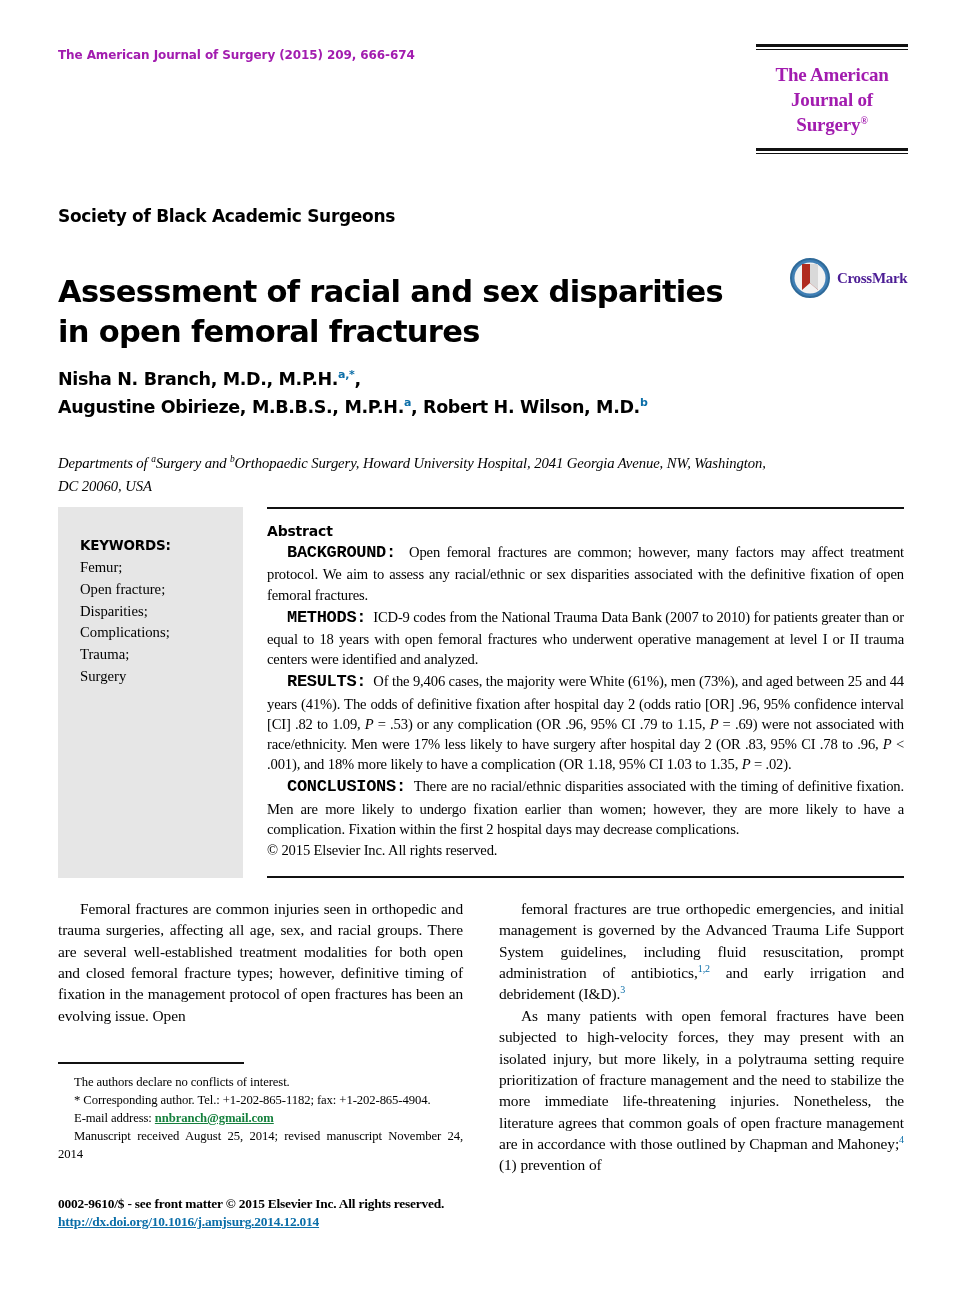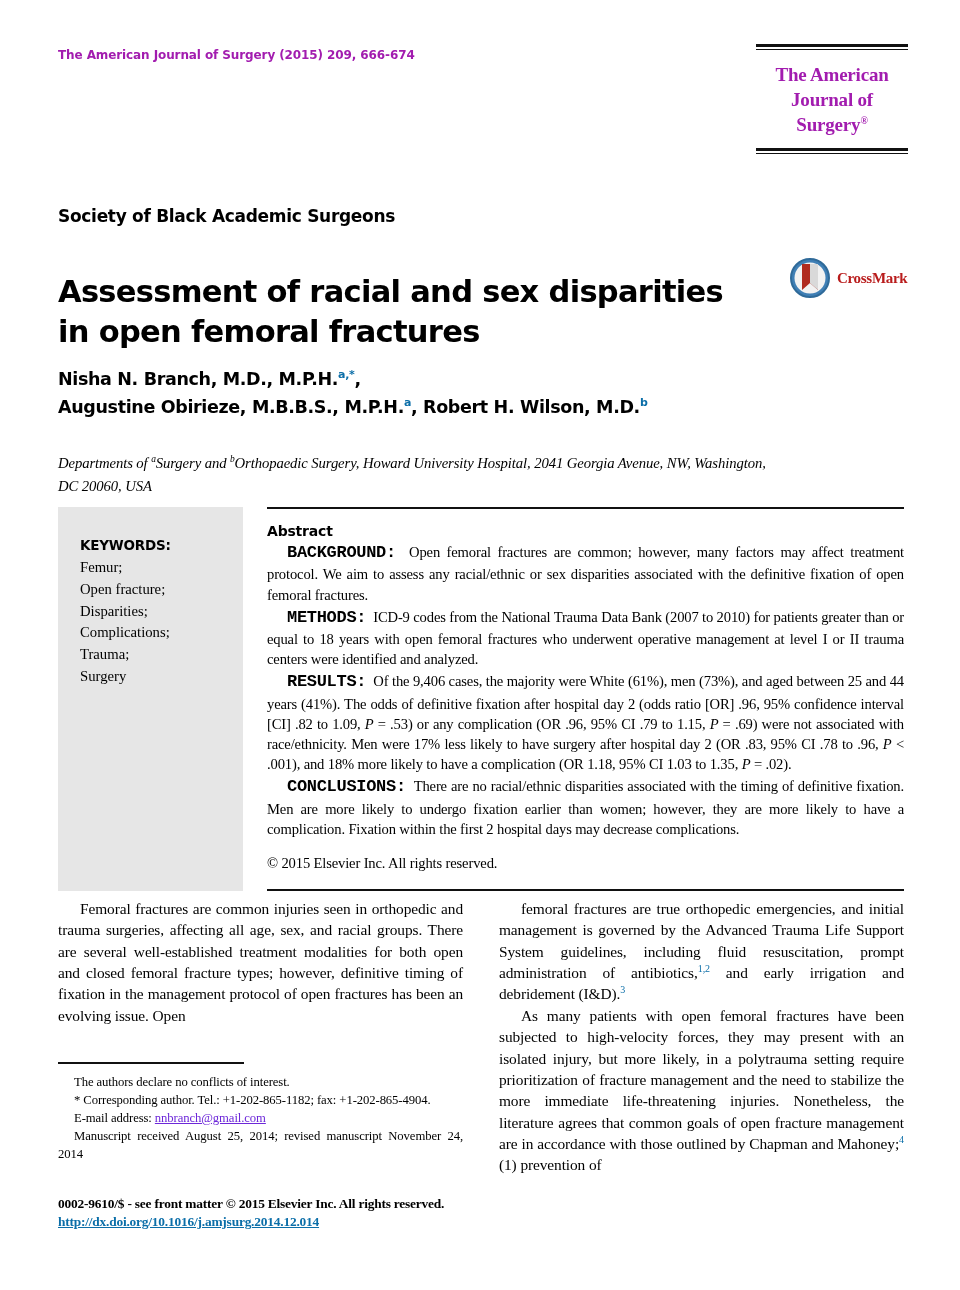--- a/index.html
+++ b/index.html
@@ -89,21 +89,21 @@
     top: 258px;
     display: flex;
     align-items: center;
     gap: 7px;
   }
   .crossmark-label {
     font-family: "Liberation Serif", serif;
     font-weight: bold;
     font-size: 15px;
     letter-spacing: -0.3px;
-    color: #b91c1c;
+    color: #4c1d95;
   }
 
   
   .authors {
     position: absolute;
     left: 58px;
     top: 366px;
     width: 720px;
     font-family: "DejaVu Sans", sans-serif;
     font-weight: bold;
@@ -196,21 +196,21 @@
     font-weight: bold;
     font-size: 17px;
     letter-spacing: -0.3px;
   }
   .abs-para i { font-style: italic; }
   .abs-copy {
     font-family: "Liberation Serif", serif;
     font-size: 14.6px;
     line-height: 1.38;
     text-indent: 0;
-    margin-top: 14px;
+    margin-top: 1px;
   }
 
   
   .body-cols {
     position: absolute;
     left: 58px;
     top: 898px;
     width: 846px;
     display: flex;
     gap: 36px;
@@ -248,22 +248,23 @@
   .fn-line {
     font-family: "Liberation Serif", serif;
     font-size: 12.7px;
     line-height: 1.42;
     text-align: justify;
     text-indent: 16px;
     margin: 0;
     letter-spacing: -0.1px;
   }
   .fn-line a, .link {
-    color: #6d28d9;
+    color: #15803d;
     text-decoration: underline;
+    font-weight: bold;
   }
 
   
   .footer {
     position: absolute;
     left: 58px;
     top: 1196px;
     width: 520px;
   }
   .footer-line1 {

